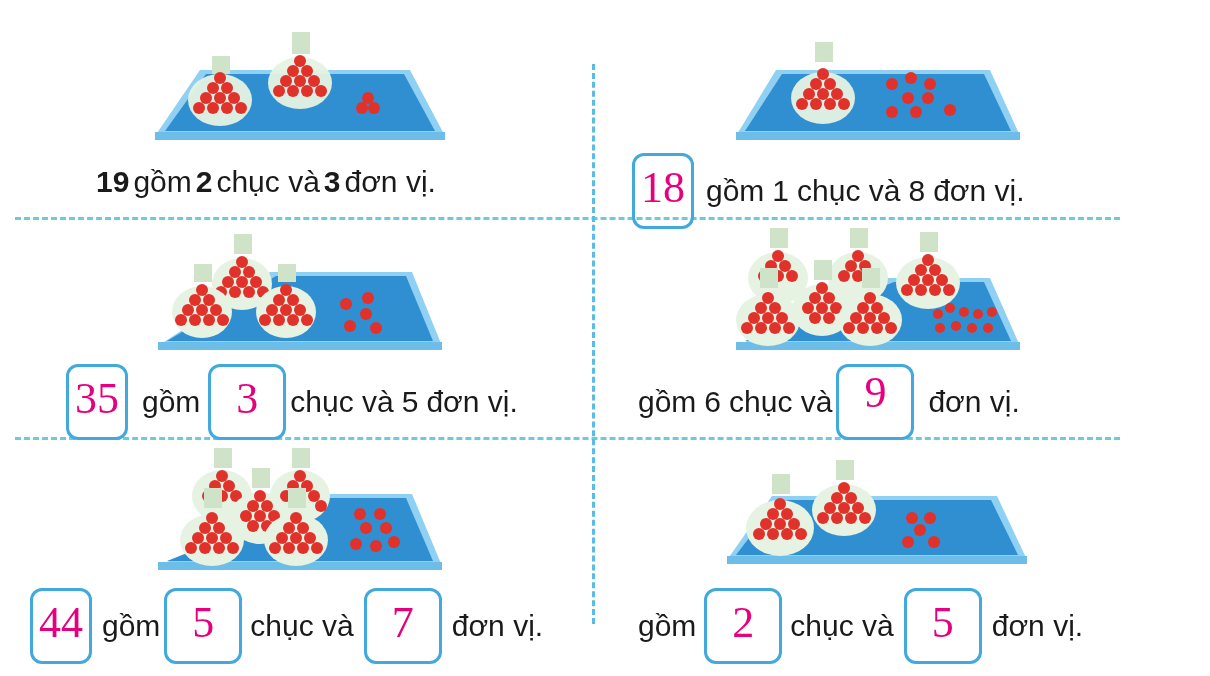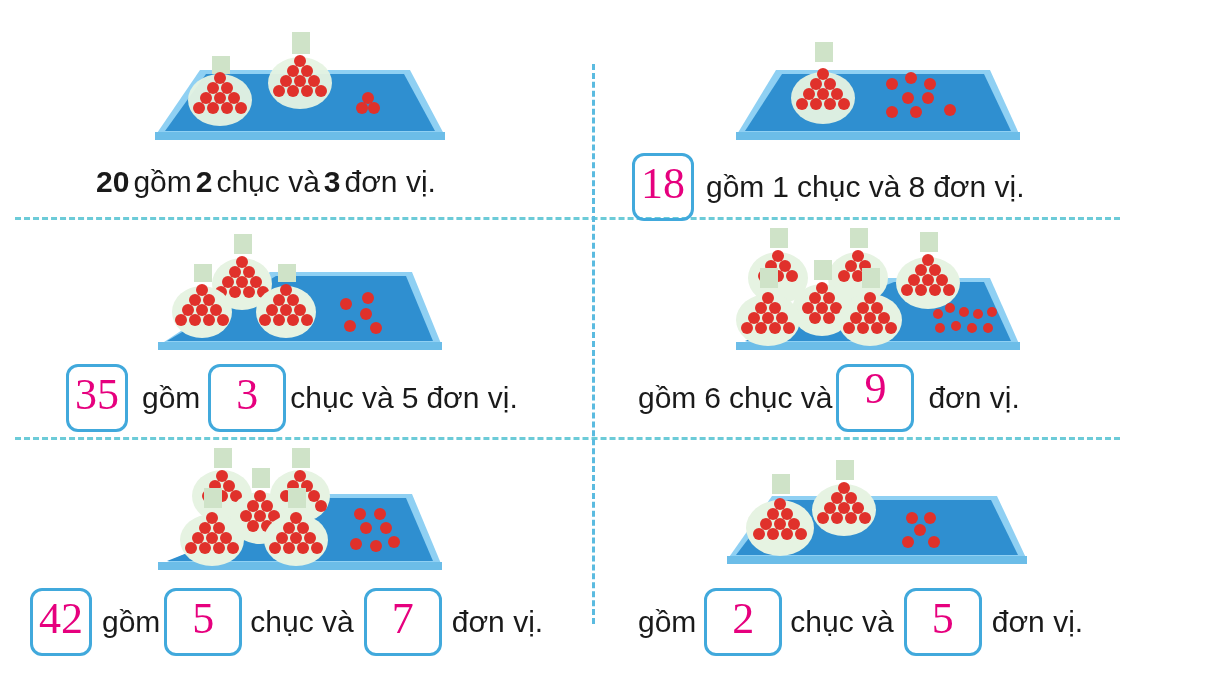--- a/index.html
+++ b/index.html
@@ -4,21 +4,21 @@
 <style>
   html, body { margin:0; padding:0; background:#ffffff; }
   body { width:1210px; height:676px; position:relative; overflow:hidden; font-family:"Liberation Sans", sans-serif; }
   .hline { position:absolute; height:0; border-top:3px dashed #6ccbd8; }
   .vline { position:absolute; width:0; border-left:3px dashed #5bbbe0; }
   .cell { position:absolute; }
   .tray { position:absolute; }
   .sentence { position:absolute; display:flex; align-items:center; white-space:nowrap; font-size:30px; color:#1a1a1a; }
   .sentence .txt { margin:0 4px;text-align:center; }
   .sentence b { font-weight:bold; }
-  .box { display:inline-flex; align-items:center; justify-content:center; border:3px solid #41a9dc; border-radius:12px; box-sizing:border-box; height:68px; font-family:"Liberation Serif", serif; font-size:44px; color:#e6007e; }
+  .box { display:inline-flex; align-items:center; justify-content:center; border:3px solid #41a9dc; border-radius:12px; box-sizing:border-box; height:76px; font-family:"Liberation Serif", serif; font-size:44px; color:#e6007e; }
   .box.w2 { width:62px; }
   .box.w1 { width:78px; }
   .box .num { transform:translateY(-4px); }
 </style>
 </head>
 <body>
 
 <div class="hline" style="left:15px; top:217px; width:1105px;"></div>
 <div class="hline" style="left:15px; top:437px; width:1105px;"></div>
 <div class="vline" style="left:592px; top:64px; height:560px;"></div>
@@ -60,21 +60,21 @@
           <circle cx="171" cy="63" r="6"></circle>
         </g>
     </g>
     <g fill="#e0312b">
         <circle cx="218" cy="70" r="6"></circle>
         <circle cx="212" cy="80" r="6"></circle>
         <circle cx="224" cy="80" r="6"></circle>
       </g>
   </svg>
   <div class="sentence" style="left:96px; top:165px;">
-    <b>20</b>
+    <b>19</b>
     <span class="txt">gồm</span>
     <b>2</b>
     <span class="txt">chục và</span>
     <b>3</b>
     <span class="txt">đơn vị.</span>
   </div>
 </div>
 
 <div class="cell">
   <svg class="tray" style="left:728px; top:40px;" width="300" height="104" viewBox="0 0 300 104">
@@ -390,21 +390,21 @@
         <circle cx="230" cy="66" r="6"></circle>
         <circle cx="216" cy="80" r="6"></circle>
         <circle cx="236" cy="80" r="6"></circle>
         <circle cx="206" cy="96" r="6"></circle>
         <circle cx="226" cy="98" r="6"></circle>
         <circle cx="244" cy="94" r="6"></circle>
       </g>
   </svg>
   <div class="sentence" style="left:30px; top:588px;">
     <span class="box w2">
-        <span class="num">42</span>
+        <span class="num">44</span>
       </span>
     <span class="txt" style="margin-left:10px">gồm</span>
     <span class="box w1">
         <span class="num">5</span>
       </span>
     <span class="txt" style="margin-left:8px">chục và</span>
     <span class="box w1" style="margin-left:6px">
         <span class="num">7</span>
       </span>
     <span class="txt" style="margin-left:10px">đơn vị.</span>

